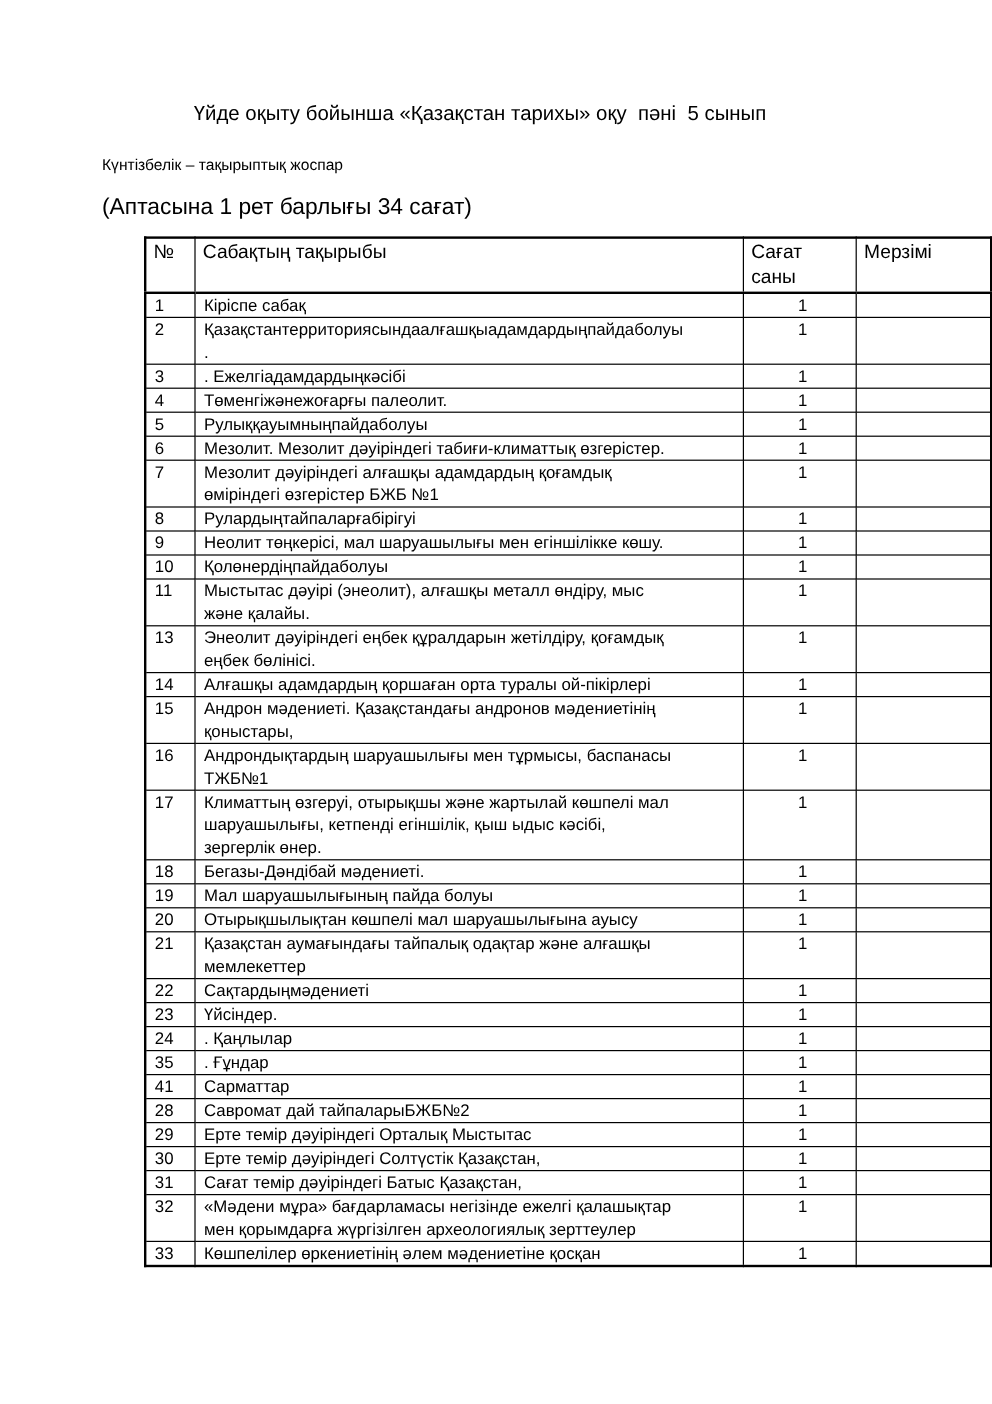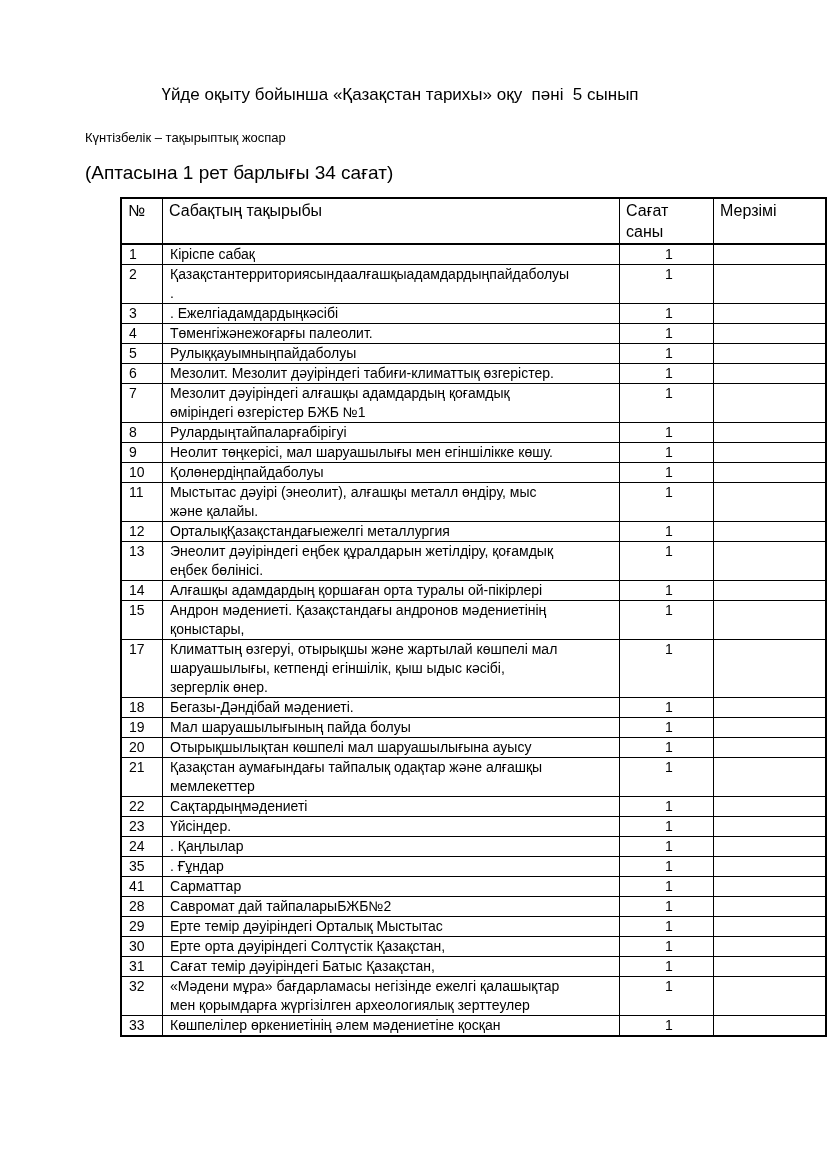--- a/index.html
+++ b/index.html
@@ -160,42 +160,43 @@
           <td class="c-term"></td>
         </tr>
         <tr>
           <td class="c-num">11</td>
           <td class="c-topic">Мыстытас дәуірі (энеолит), алғашқы металл өндіру, мыс
 және қалайы.</td>
           <td class="c-hours">1</td>
           <td class="c-term"></td>
         </tr>
         <tr>
-          <td class="c-num">12</td>
-          <td class="c-topic">ОрталықҚазақстандағыежелгі металлургия</td>
-          <td class="c-hours">1</td>
-          <td class="c-term"></td>
-        </tr>
-        <tr>
           <td class="c-num">13</td>
           <td class="c-topic">Энеолит дәуіріндегі еңбек құралдарын жетілдіру, қоғамдық
 еңбек бөлінісі.</td>
           <td class="c-hours">1</td>
           <td class="c-term"></td>
         </tr>
         <tr>
           <td class="c-num">14</td>
           <td class="c-topic">Алғашқы адамдардың қоршаған орта туралы ой-пікірлері</td>
           <td class="c-hours">1</td>
           <td class="c-term"></td>
         </tr>
         <tr>
           <td class="c-num">15</td>
           <td class="c-topic">Андрон мәдениеті. Қазақстандағы андронов мәдениетінің
 қоныстары,</td>
+          <td class="c-hours">1</td>
+          <td class="c-term"></td>
+        </tr>
+        <tr>
+          <td class="c-num">16</td>
+          <td class="c-topic">Андрондықтардың шаруашылығы мен тұрмысы, баспанасы
+ТЖБ№1</td>
           <td class="c-hours">1</td>
           <td class="c-term"></td>
         </tr>
         <tr>
           <td class="c-num">17</td>
           <td class="c-topic">Климаттың өзгеруі, отырықшы және жартылай көшпелі мал
 шаруашылығы, кетпенді егіншілік, қыш ыдыс кәсібі,
 зергерлік өнер.</td>
           <td class="c-hours">1</td>
           <td class="c-term"></td>
@@ -262,21 +263,21 @@
           <td class="c-term"></td>
         </tr>
         <tr>
           <td class="c-num">29</td>
           <td class="c-topic">Ерте темір дәуіріндегі Орталық Мыстытас</td>
           <td class="c-hours">1</td>
           <td class="c-term"></td>
         </tr>
         <tr>
           <td class="c-num">30</td>
-          <td class="c-topic">Ерте орта дәуіріндегі Солтүстік Қазақстан,</td>
+          <td class="c-topic">Ерте темір дәуіріндегі Солтүстік Қазақстан,</td>
           <td class="c-hours">1</td>
           <td class="c-term"></td>
         </tr>
         <tr>
           <td class="c-num">31</td>
           <td class="c-topic">Сағат темір дәуіріндегі Батыс Қазақстан,</td>
           <td class="c-hours">1</td>
           <td class="c-term"></td>
         </tr>
         <tr>

